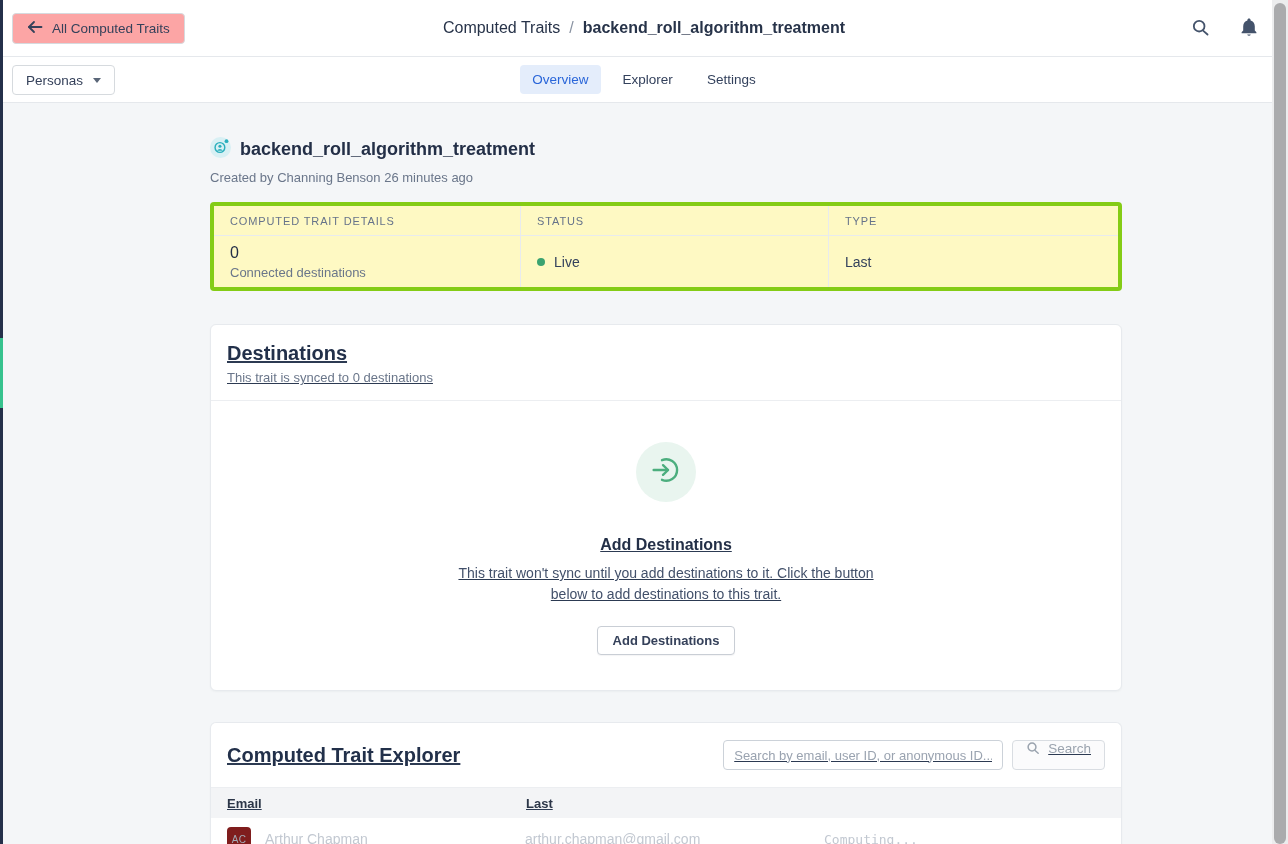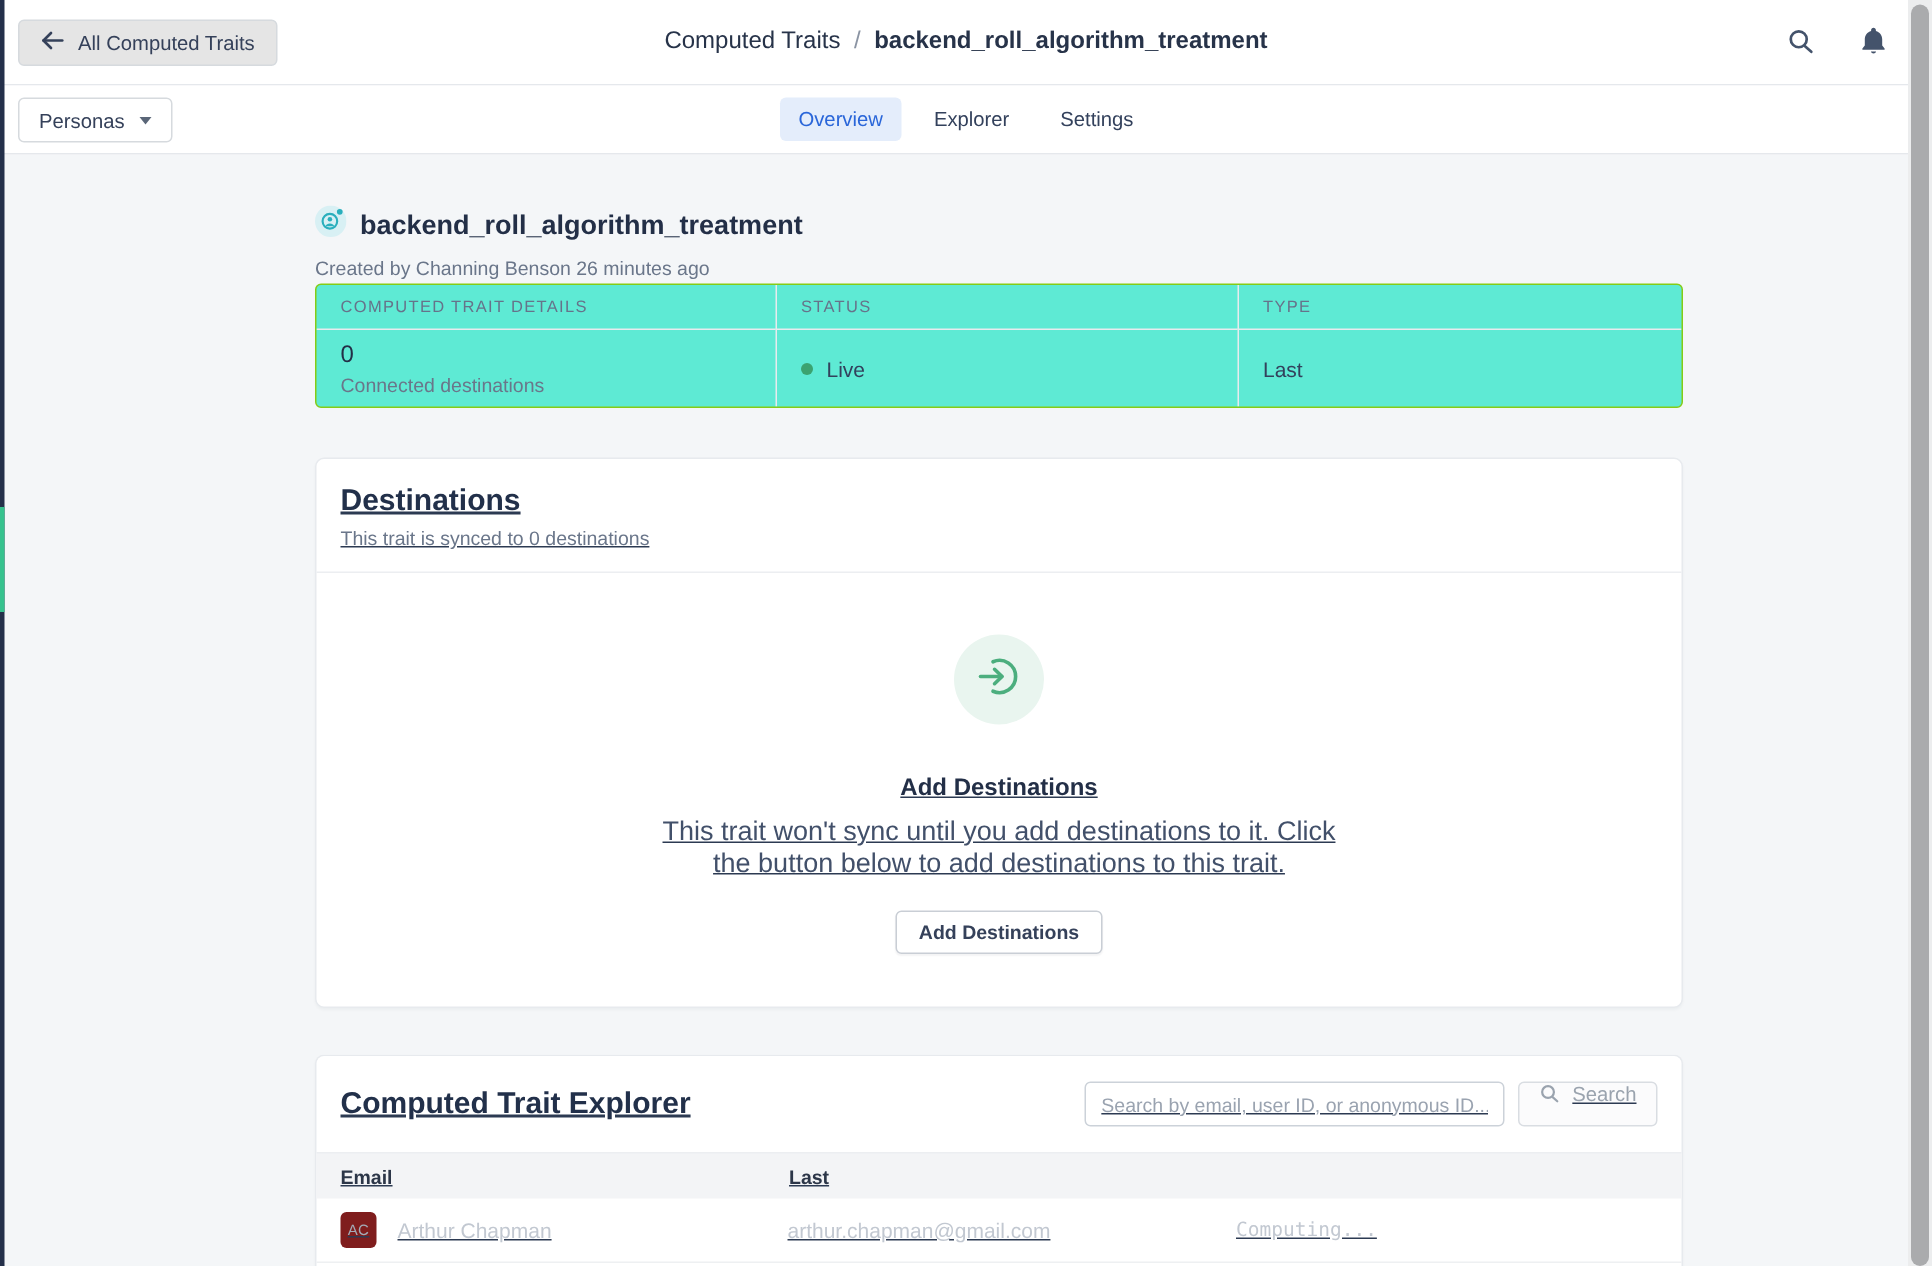--- a/index.html
+++ b/index.html
@@ -17,21 +17,21 @@
 
   
   .scrollbar { position:absolute; right:0; top:0; width:16px; height:844px; background:#ecedee; z-index:70; }
   .scrollbar .thumb { position:absolute; left:2px; top:3px; width:12px; height:841px; background:#aaabad; border-radius:7px; }
 
   
   .topbar { height:57px; background:#ffffff; border-bottom:1px solid #e5e8ec; position:relative; display:flex; align-items:center; }
   .back-btn {
     position:absolute; left:12px; top:13px; height:31px;
     display:inline-flex; align-items:center; gap:9px; padding:0 14px;
-    background:#e5e5e5; border:1px solid #d6dade; border-radius:4px;
+    background:#fca5a5; border:1px solid #d6dade; border-radius:4px;
     font-size:13.5px; color:#35415a; cursor:pointer;
   }
   .breadcrumb { margin:0 auto; font-size:16px; display:flex; align-items:center; gap:9px; }
   .breadcrumb .parent { color:#273349; font-weight:500; }
   .breadcrumb .sep { color:#8b94a3; font-weight:400; }
   .breadcrumb .current { color:#273349; font-weight:600; }
   .topbar-icons { position:absolute; right:30px; top:0; height:57px; display:flex; align-items:center; gap:30px; }
   .icon-btn { background:none; border:none; cursor:pointer; display:flex; align-items:center; color:#44536b; }
 
   
@@ -48,21 +48,21 @@
   .tab.active { background:#e4edfb; color:#2a66d9; }
 
   
   .content { margin-left:210px; width:912px; }
 
   .trait-header { display:flex; align-items:center; gap:9px; margin-top:34px; }
   .trait-title { font-size:18px; font-weight:600; color:#232f47; }
   .created-by { margin-top:8px; font-size:13px; color:#6a768a; }
 
   
-  .details-table { margin-top:3px; background:#5eead4; border:1px solid #84cc16; border-radius:4px; overflow:hidden; }
+  .details-table { margin-top:17px; background:#fef9c3; border:4px solid #84cc16; border-radius:4px; overflow:hidden; }
   .details-row { display:flex; }
   .details-cell { width:306px; padding:0 16px; }
   .details-cell.c2 { width:308px; }
   .details-cell.c3 { width:auto; flex:1; }
   .details-head .details-cell { height:30px; display:flex; align-items:center; font-size:11px; letter-spacing:0.08em; color:#66738a; border-bottom:1px solid #e8ebee; }
   .details-body .details-cell { height:51px; border-left:1px solid #e8ebee; display:flex; flex-direction:column; justify-content:center; }
   .details-head .details-cell + .details-cell { border-left:1px solid #e8ebee; }
   .details-body .details-cell:first-child { border-left:none; }
   .big-num { font-size:16px; color:#232f47; line-height:1.2; }
   .cell-sub { font-size:13px; color:#6a768a; margin-top:2px; }
@@ -75,21 +75,21 @@
 
   .dest-card { margin-top:33px; }
   .card-head { padding:17px 16px 15px 16px; }
   .card-title { font-size:20px; font-weight:700; color:#22304a; }
   .card-sub { margin-top:5px; font-size:13px; color:#6a768a; }
   .divider { height:1px; background:#eceef1; }
 
   .empty-state { text-align:center; padding:41px 0 35px 0; }
   .empty-icon-circle { width:60px; height:60px; border-radius:50%; background:#e9f5ef; margin:0 auto; display:flex; align-items:center; justify-content:center; }
   .empty-title { margin-top:34px; font-size:16px; font-weight:700; color:#232f47; }
-  .empty-body { margin:9px auto 0 auto; max-width:452px; font-size:18px; line-height:21px; color:#42506a; }
+  .empty-body { margin:9px auto 0 auto; max-width:452px; font-size:14px; line-height:21px; color:#42506a; }
   .empty-btn { margin-top:21px; height:29px; padding:0 15px; background:#fff; border:1px solid #c9ced5; border-radius:4px; font-size:13px; font-weight:600; color:#35415a; cursor:pointer; box-shadow:0 1px 1px rgba(30,40,60,0.05); }
 
   
   .explorer-card { margin-top:31px; min-height:160px; border-bottom:none; border-bottom-left-radius:0; border-bottom-right-radius:0; }
   .explorer-head { display:flex; align-items:center; padding:17px 16px; }
   .explorer-search { margin-left:auto; display:flex; align-items:center; gap:9px; }
   .search-input { width:280px; height:30px; border:1px solid #ccd2d9; border-radius:4px; padding:0 10px; font-size:13px; color:#33415c; font-family:"Liberation Sans",sans-serif; }
   .search-input::placeholder { color:#9aa3b0; }
   .search-btn { height:30px; padding:0 13px; display:inline-flex; align-items:flex-start; gap:8px; background:#fbfbfc; border:1px solid #d9dde2; border-radius:4px; font-size:13.5px; color:#9aa3ae; cursor:pointer; }
 

